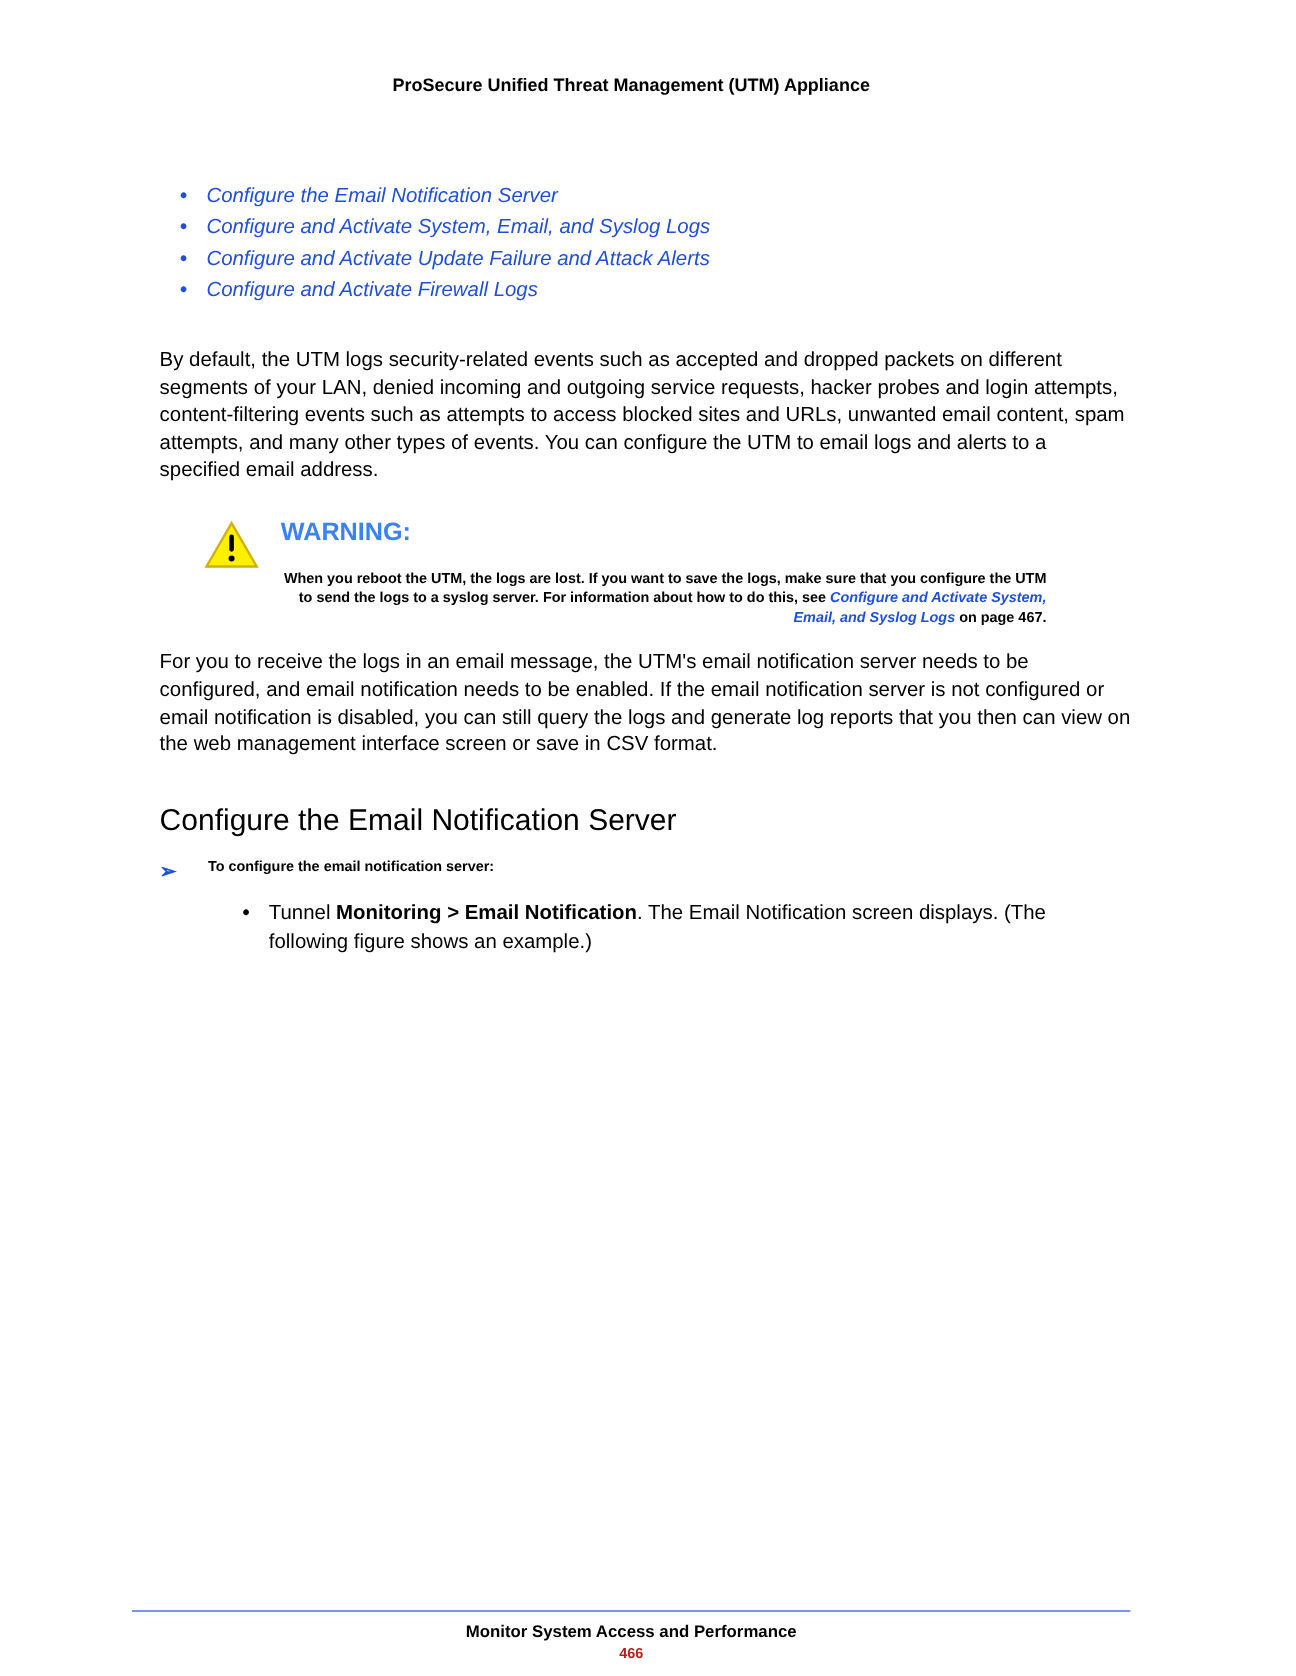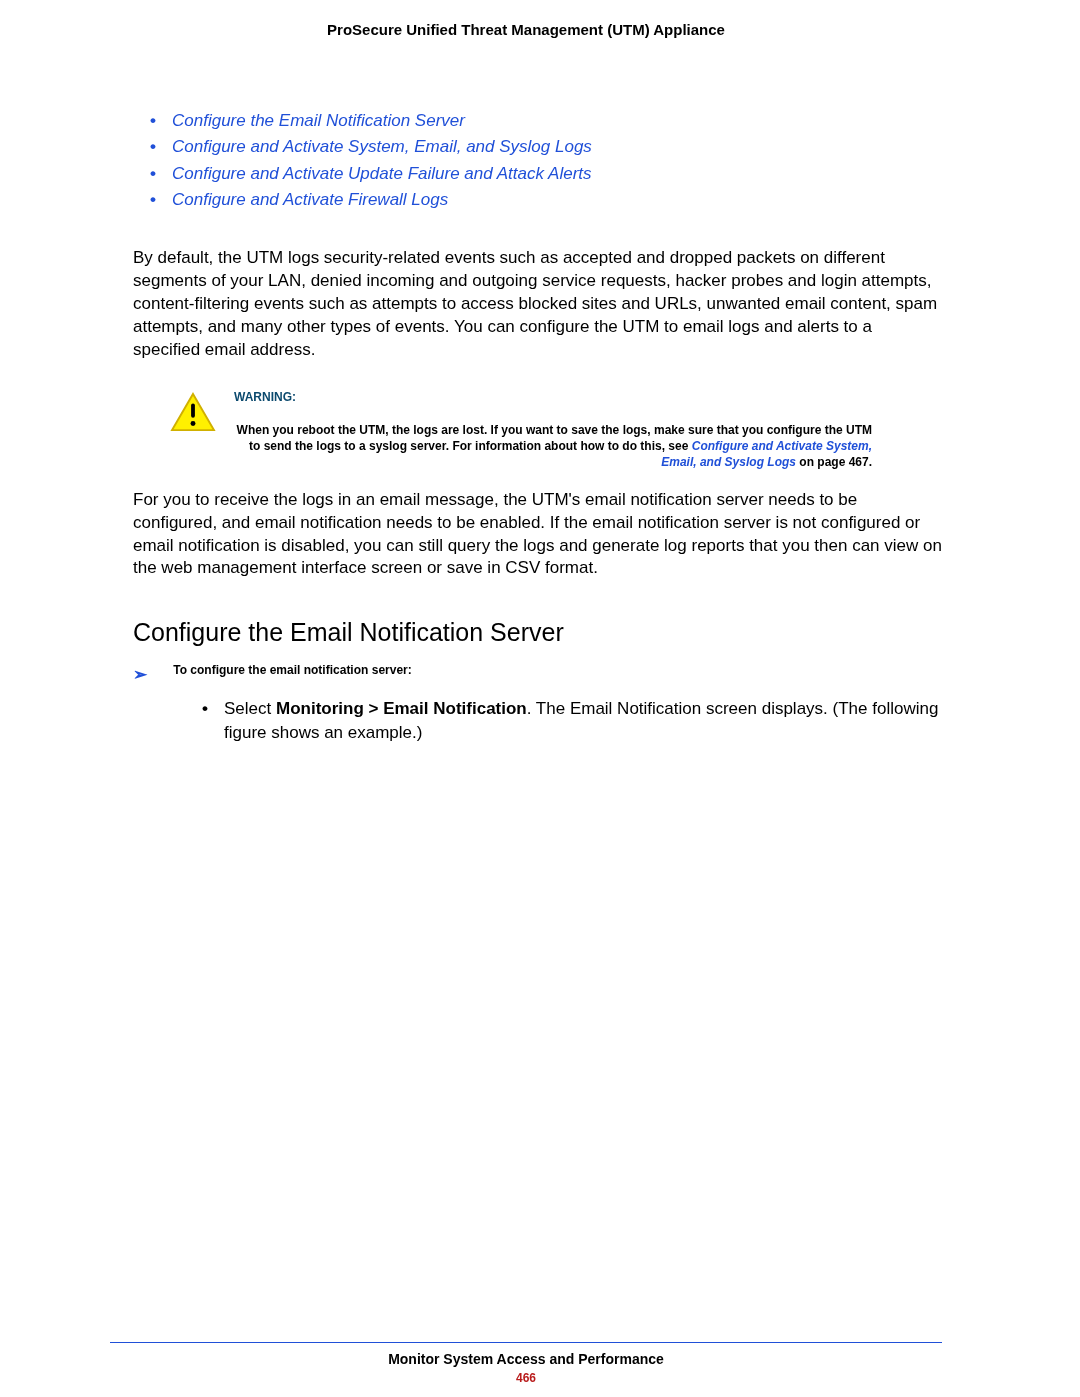--- a/index.html
+++ b/index.html
@@ -7,21 +7,21 @@
     font-family: Arial, Helvetica, sans-serif;
     margin: 0;
     background: #fff;
     color: #000;
   }
   .page {
     width: 1052px;
     height: 1397px;
     position: relative;
     box-sizing: border-box;
-    padding: 16px 110px 30px 110px;
+    padding: 58px 110px 30px 110px;
   }
   .running-header {
     text-align: center;
     font-weight: bold;
     font-size: 15px;
     margin-bottom: 70px;
     margin-top: 5px;
   }
   h1.main-title {
     color: #2050d8;
@@ -80,23 +80,23 @@
     margin-bottom: 18px;
   }
   .warning-icon {
     flex: none;
     width: 50px;
     margin-right: 14px;
     padding-top: 2px;
   }
   .warning-icon svg { display: block; }
   .warning-title {
-    color: #0c4a6e;
-    font-weight: bold;
-    font-size: 12px;
+    color: #3b82f6;
+    font-weight: bold;
+    font-size: 21px;
     margin-bottom: 18px;
   }
   .warning-text {
     font-weight: bold;
     font-size: 12px;
     line-height: 1.35;
     text-align: right;
   }
   .warning-text .link {
     color: #2050d8;
@@ -207,21 +207,21 @@
   <h2 class="sub-heading">Configure the Email Notification Server</h2>
 
 
   <div class="proc-head">
     <span class="chevron">➢</span>
     <span class="label">To configure the email notification server:</span>
   </div>
 
   <ul class="step-bullet">
     <li>
-      <span>Select </span><span class="step-strong">Monitoring &gt; Email Notification</span><span>. The Email Notification screen displays. (The following figure shows an example.)</span>
+      <span>Tunnel </span><span class="step-strong">Monitoring &gt; Email Notification</span><span>. The Email Notification screen displays. (The following figure shows an example.)</span>
     </li>
   </ul>
 
   <div class="footer">
     <div class="footer-rule"></div>
     <div class="footer-text">Monitor System Access and Performance</div>
     <div class="footer-page">466</div>
   </div>
 
 </div>

